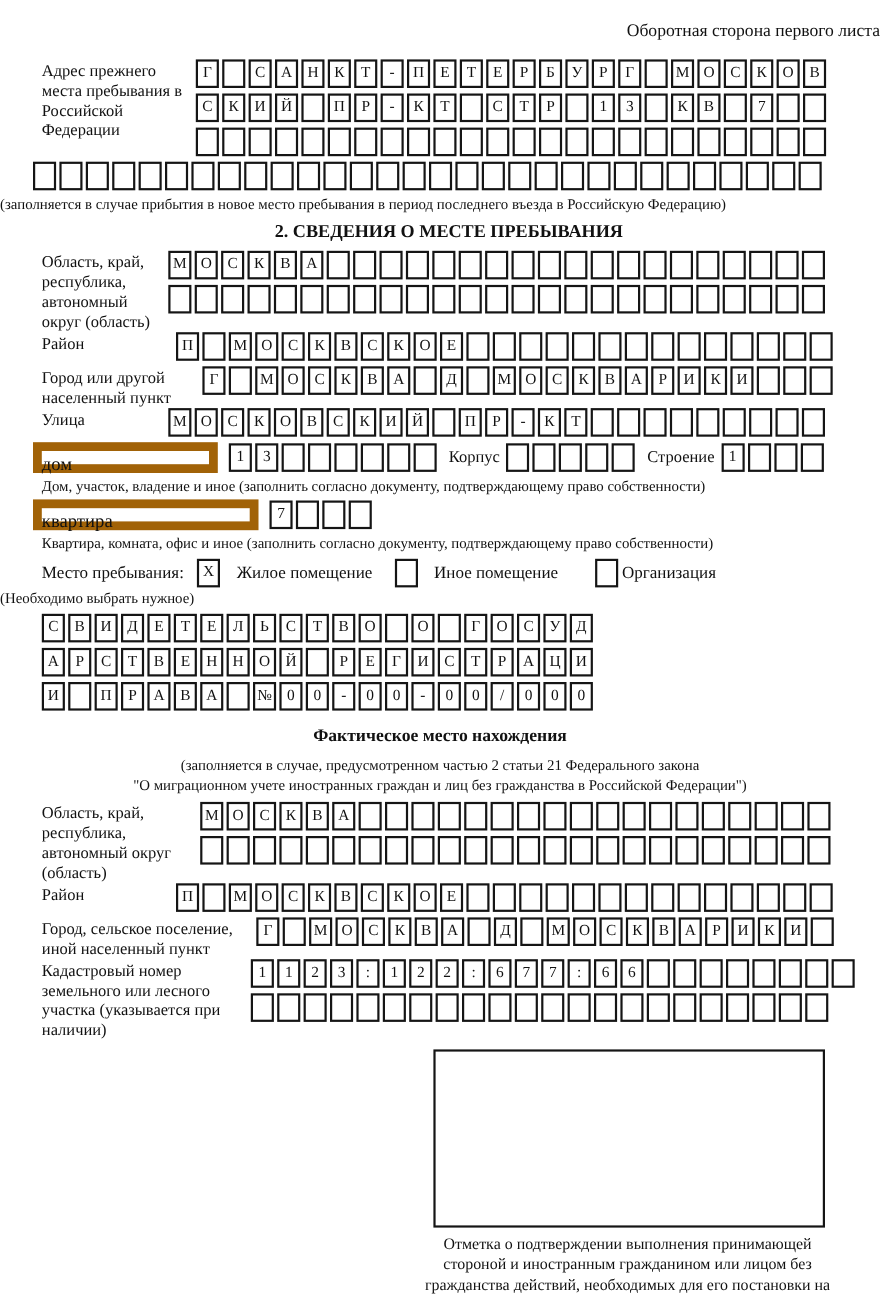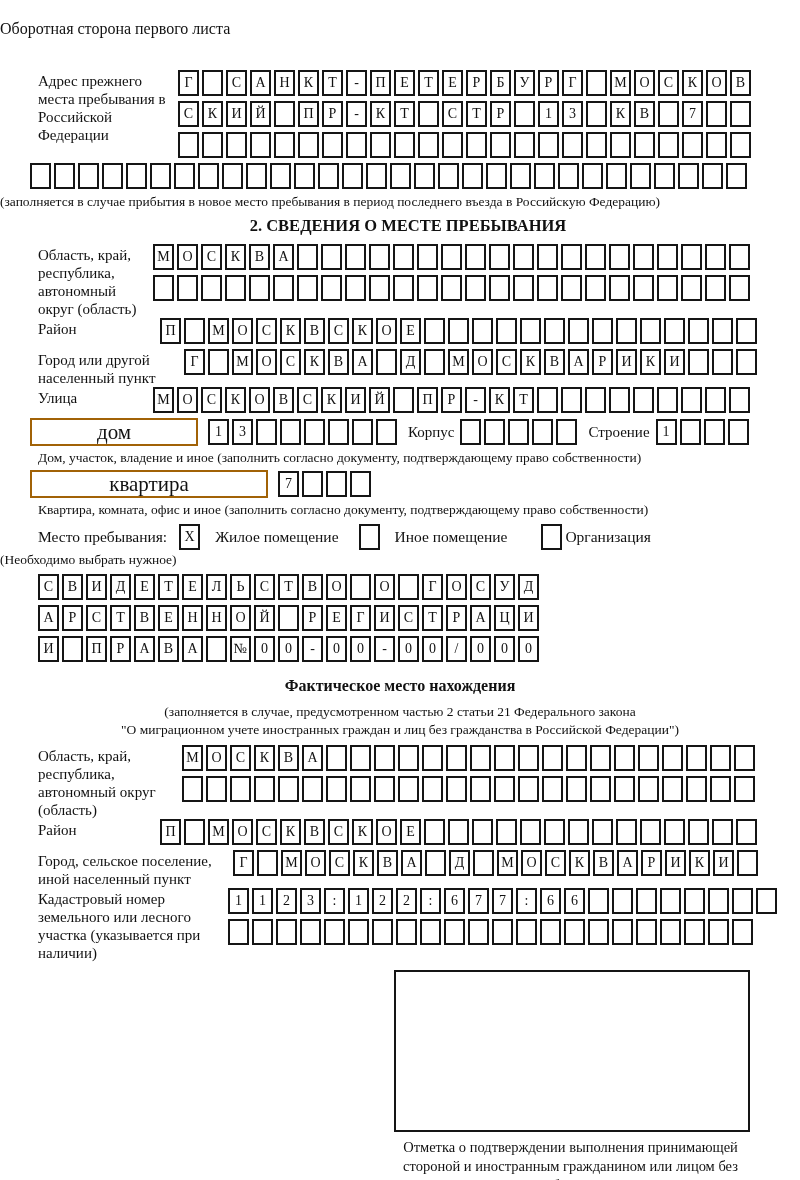--- a/index.html
+++ b/index.html
@@ -1,41 +1,41 @@
 <!DOCTYPE html>
 <html><head>
 <meta charset="utf-8">
 <style>
   html,body{margin:0;padding:0;background:#ffffff;}
   body{width:800px;min-height:1180px;font-family:"Liberation Serif",serif;color:#111;}
   .page{width:800px;min-height:1180px;padding-top:20px;box-sizing:border-box;background:#fff;}
 
-  .header-note{font-size:16px;padding-right:58px;margin-bottom:32px;}
+  .header-note{font-size:16px;text-align:right;margin-bottom:16px;}
 
   .frow{display:flex;align-items:flex-start;margin-left:38px;}
   .flabel{font-size:15px;line-height:18px;flex-shrink:0;padding-top:2px;}
   .w140{flex:0 0 140px;} .w115{flex:0 0 115px;} .w122{flex:0 0 122px;}
   .w146{flex:0 0 146px;} .w215{flex:0 0 215px;} .w144{flex:0 0 144px;}
   .w195{flex:0 0 195px;} .w190{flex:0 0 190px;}
 
   .cellcol{display:flex;flex-direction:column;}
   .cells{display:flex;margin-bottom:5px;}
   .cell{flex:0 0 21px;width:21px;height:26px;box-sizing:border-box;border:2px solid #151515;
         margin-right:3px;font-size:14px;line-height:22px;text-align:center;
         font-family:"Liberation Serif",serif;}
   .row4{margin-left:30px;}
 
   .center-note{font-size:13.5px;text-align:left;margin:1px 0 4px 0;}
   .sec-title{font-size:16.5px;font-weight:bold;text-align:center;margin:6px 0 8px 16px;}
 
   .inline-row{display:flex;align-items:center;margin-left:30px;margin-bottom:4px;}
-  .widebox{height:28px;box-sizing:border-box;border:2px solid #a16207;text-align:center;
-           font-size:21px;line-height:24px;}
+  .widebox{height:28px;box-sizing:border-box;border:8px solid #a16207;
+           font-size:17px;line-height:24px;}
   .dombox{width:168px;margin-right:10px;}
-  .kvbox{width:238px;margin-right:10px;}
+  .kvbox{width:205px;margin-right:10px;}
   .small-label{font-size:15px;margin:0 6px 0 8px;}
   .left-note{font-size:13.5px;margin:0 0 4px 38px;}
 
   .mesto-row{display:flex;align-items:center;margin-left:38px;margin-top:6px;margin-bottom:2px;font-size:15.5px;}
   .mesto-row .cells{margin-bottom:0;}
   .gap12{margin-left:12px;} .gap20{margin-left:20px;} .gap34{margin-left:34px;} .gap28{}
 
   .fact-title{font-size:16px;font-weight:bold;text-align:center;margin:10px 0 8px 0;}
   .fact-note{font-size:13.5px;text-align:center;line-height:18px;}
   .fact-note.second{margin-bottom:6px;}

